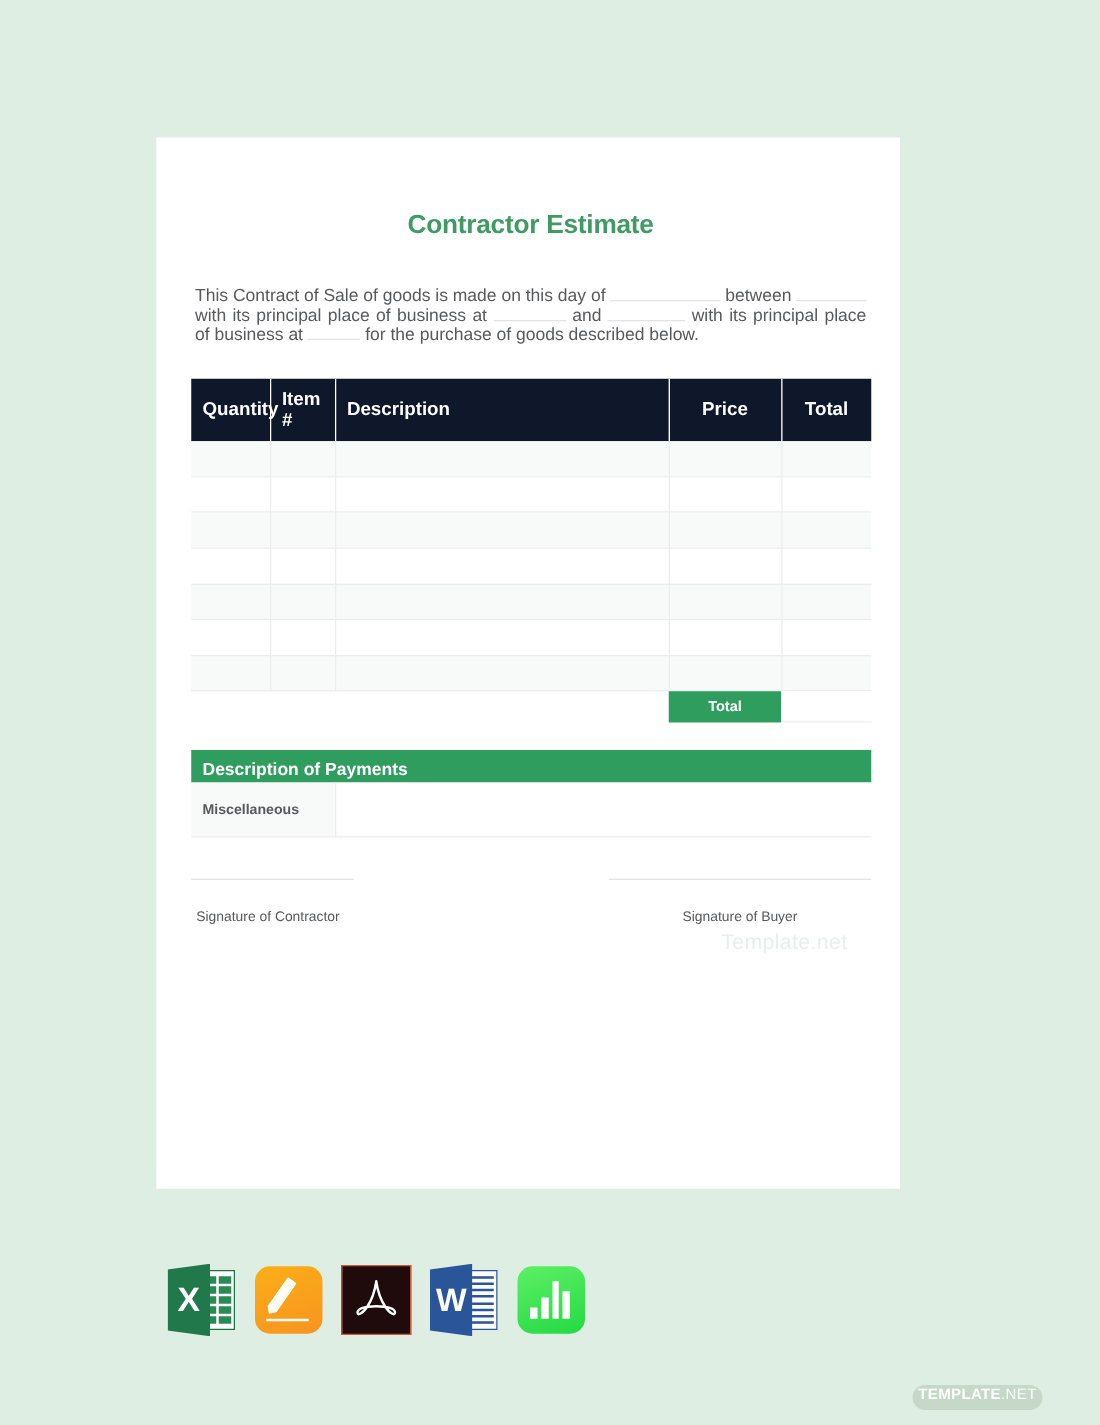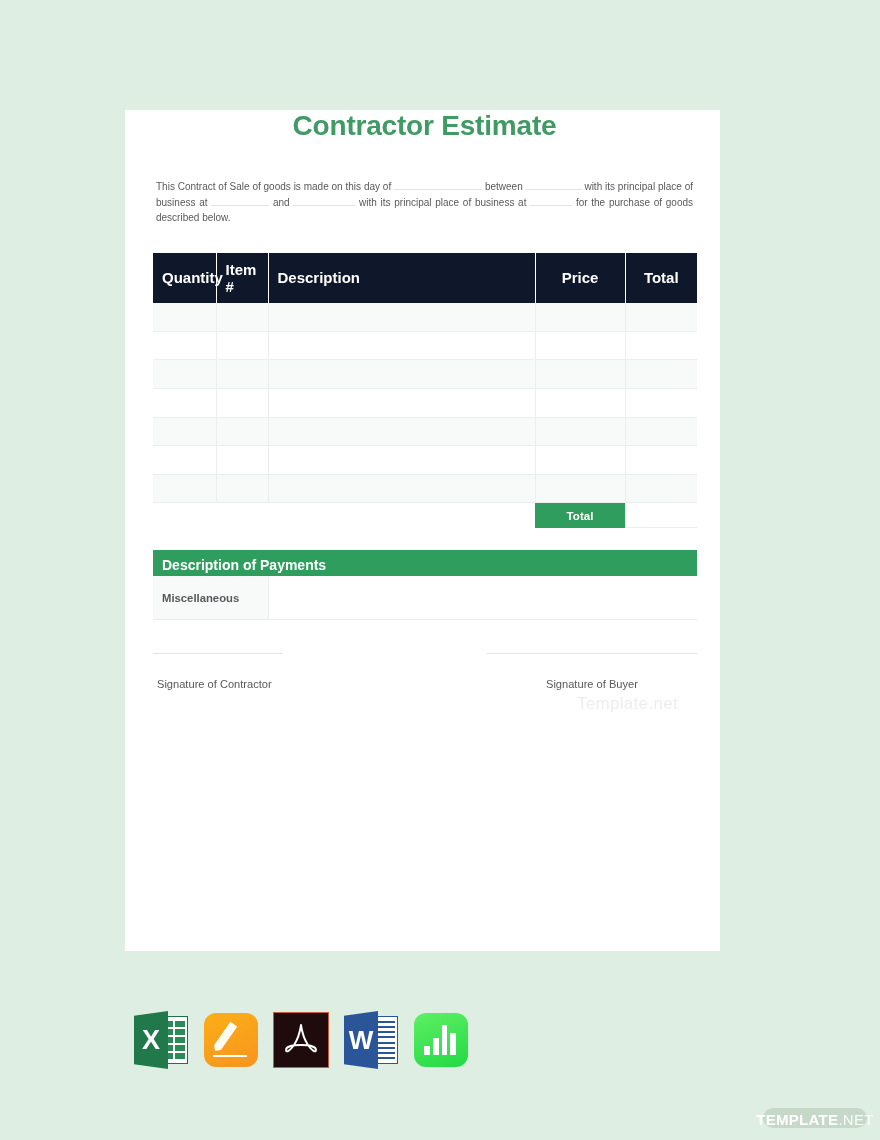--- a/index.html
+++ b/index.html
@@ -30,31 +30,32 @@
     position: absolute;
     left: 27px;
     top: 0;
     width: 545px;
   }
 
   
   .doc-title {
     text-align: center;
     color: #3f9a63;
-    font-size: 28px;
+    font-size: 21px;
     font-weight: bold;
     letter-spacing: -0.2px;
+    margin-top: 58px;
   }
 
   
   .intro {
     margin-top: 37px;
     margin-left: 4px;
     width: 537px;
-    font-size: 10px;
+    font-size: 14px;
     line-height: 15.6px;
     color: #58595b;
     text-align: justify;
   }
   .intro .blank {
     display: inline-block;
     border-bottom: 1px solid #e2e2e2;
     vertical-align: baseline;
     height: 11px;
   }
@@ -310,30 +311,30 @@
   .ico-numbers .n-bars {
     position: absolute; left: 12px; bottom: 14px;
     width: 32px; height: 30px;
     display: flex; align-items: flex-end; gap: 3px;
   }
   .ico-numbers .n-bars i { display: block; width: 6px; background: #ffffff; }
 
   
   .badge {
     position: absolute;
-    left: 763px;
+    left: 730px;
     top: 1108px;
     width: 104px;
     height: 20px;
     border-radius: 10px;
     background: #c6d9c9;
     display: flex;
-    align-items: flex-end;
+    align-items: flex-start;
     justify-content: center;
-    font-size: 15px;
+    font-size: 12px;
     letter-spacing: 0.3px;
     color: #ffffff;
   }
   .badge .b-main { font-weight: bold; }
   .badge .b-sub  { font-weight: normal; opacity: 0.92; }
 </style>
 </head>
 <body>
 
 <div class="doc-card">

